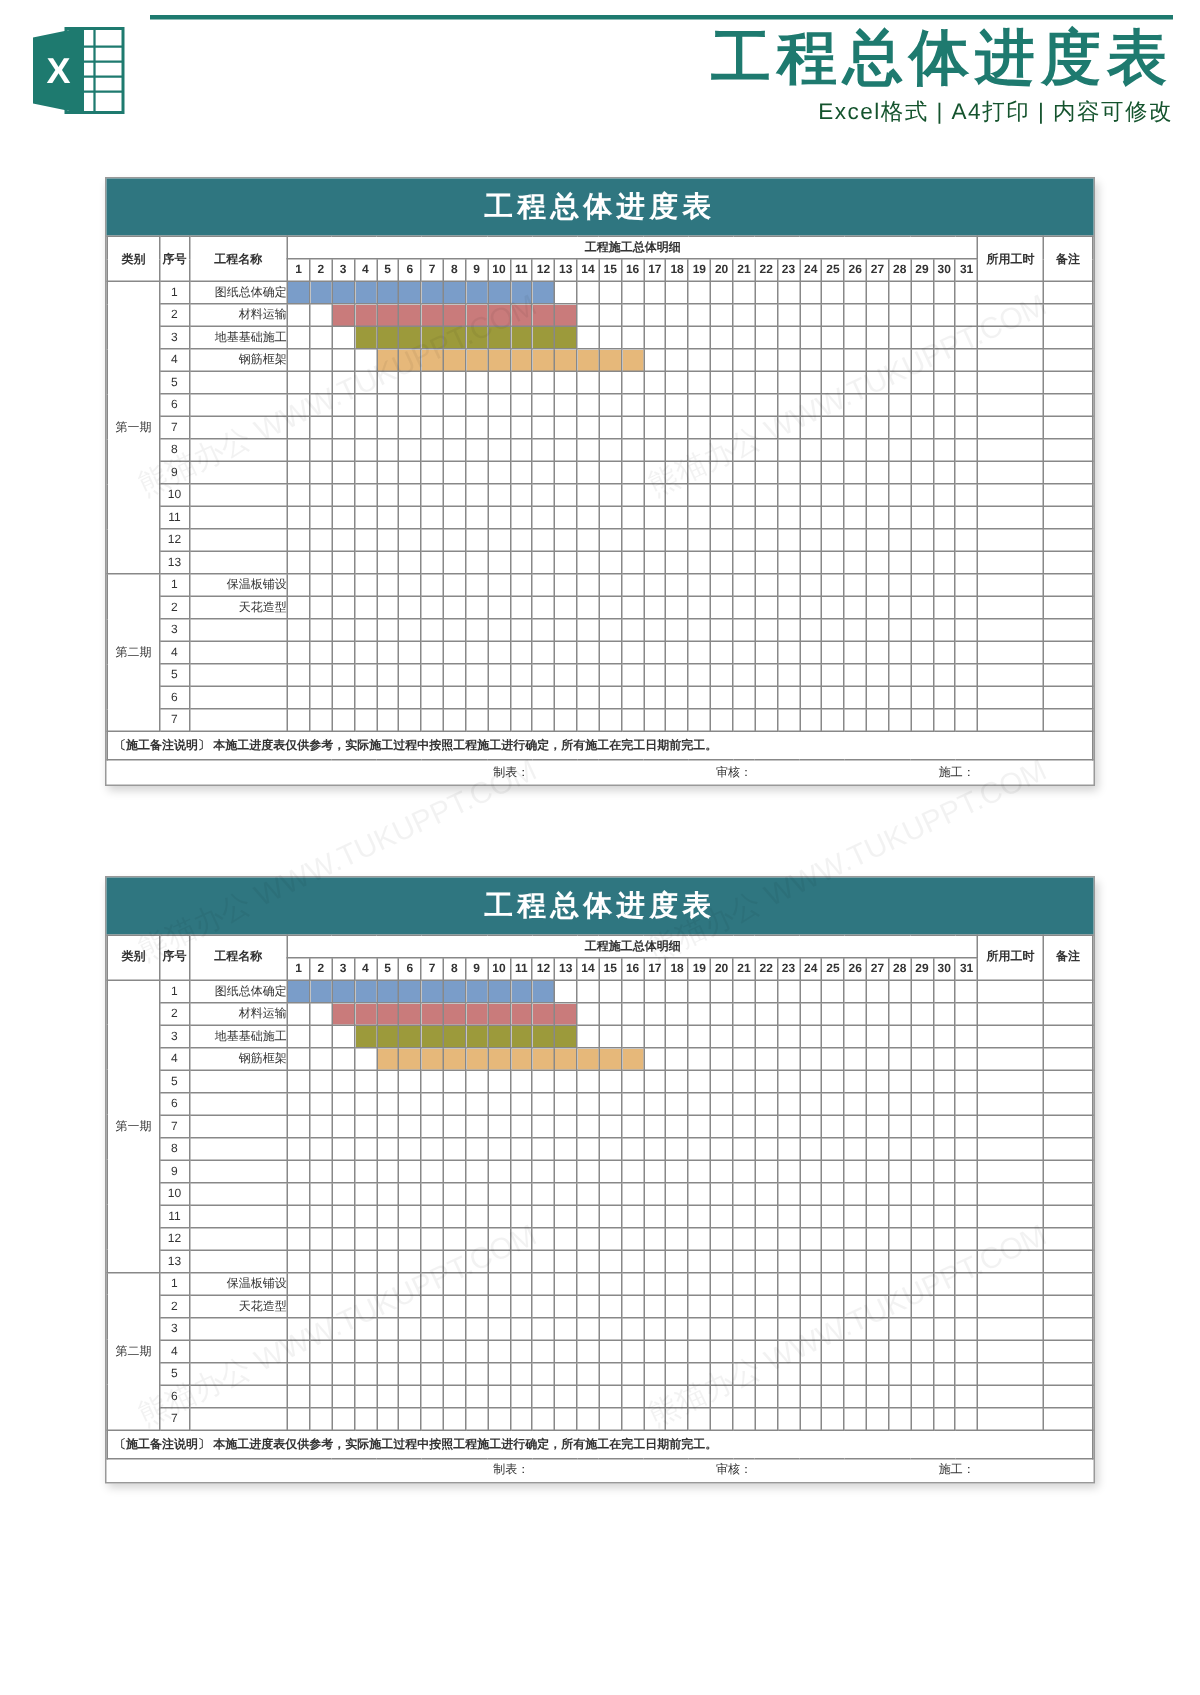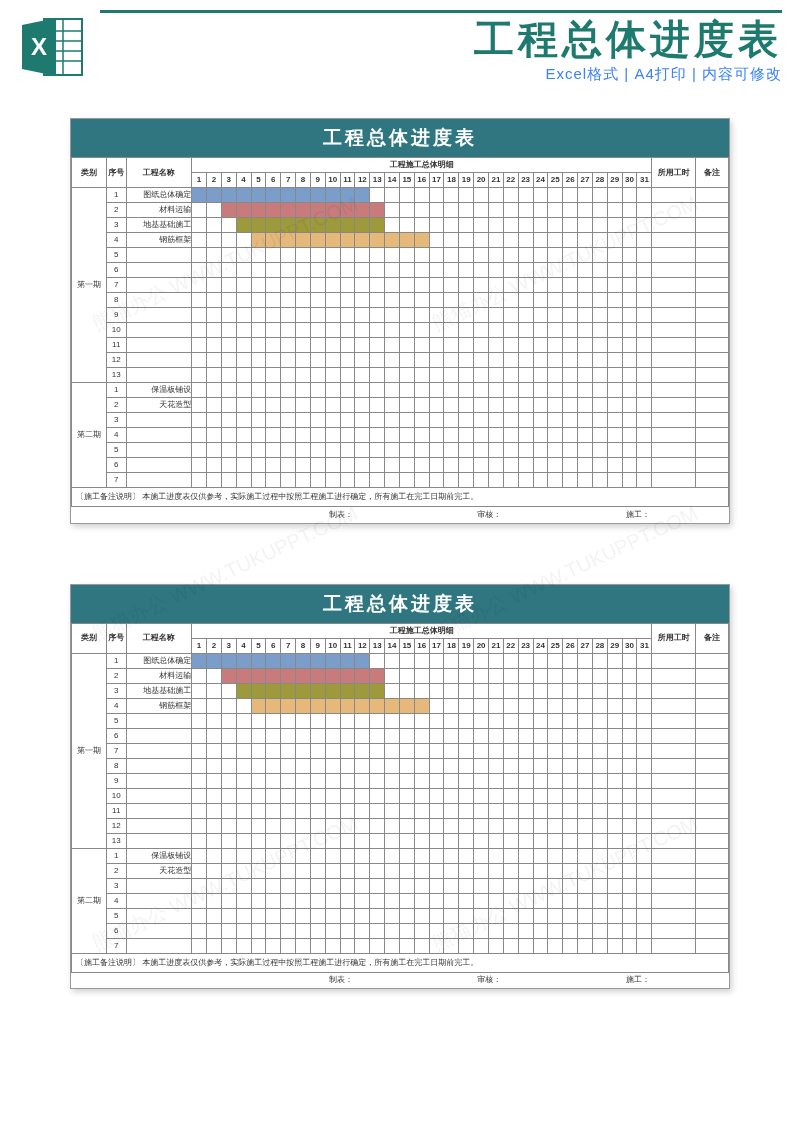--- a/index.html
+++ b/index.html
@@ -2,21 +2,21 @@
 <html><head>
 <meta charset="utf-8">
 <style>
 * { box-sizing: border-box; margin: 0; padding: 0; }
 body { width: 800px; height: 1130px; background: #fff; font-family: "Microsoft YaHei", Arial, sans-serif; color: #333; }
 
 .header-bar { display: flex; align-items: center; padding: 10px 18px 6px 18px; gap: 14px; }
 .excel-icon { width: 68px; height: 68px; flex-shrink: 0; }
 .header-texts { flex: 1; border-top: 3px solid #1e7a6f; padding-top: 4px; }
 .main-title { font-size: 40px; font-weight: 800; color: #1e7a6f; letter-spacing: 4px; text-align: right; line-height: 1.1; }
-.sub-title { font-size: 15px; color: #3b82f6; text-align: right; margin-top: 4px; letter-spacing: 1px; }
+.sub-title { font-size: 15px; color: #14532d; text-align: right; margin-top: 4px; letter-spacing: 1px; }
 
 .pages-area { padding: 28px 70px 20px 70px; display: flex; flex-direction: column; gap: 60px; }
 
 .sheet { border: 1px solid #999; background: #fff; box-shadow: 2px 3px 6px rgba(0,0,0,0.18); font-size: 8px; color: #333; }
 .sheet-title { background: #2f7680; color: #fff; text-align: center; font-size: 19px; font-weight: 700; padding: 6px 0; letter-spacing: 3px; }
 
 table { border-collapse: collapse; width: 100%; table-layout: fixed; }
 th, td { border: 1px solid #888; text-align: center; height: 14px; line-height: 14px; overflow: hidden; white-space: nowrap; font-weight: normal; }
 th { font-weight: 600; }
 
@@ -27,21 +27,21 @@
 .col-hours { width: 40px; }
 .col-remark { width: 30px; }
 
 .name-cell { text-align: right; padding-left: 3px; }
 
 .bar-blue { background: #7a9dc9; }
 .bar-red { background: #c97b7b; }
 .bar-olive { background: #9c9a3b; }
 .bar-orange { background: #e6b87a; }
 
-.note-row td { text-align: left; padding-left: 4px; height: 18px; line-height: 18px; }
+.note-row td { text-align: left; padding-left: 4px; height: 18px; line-height: 18px; font-weight: bold; }
 .footer-row td { border: none; height: 16px; font-size: 8px; margin-top: 28px; }
 .footer-row .lab { text-align: right; padding-right: 2px; }
 
 .wm { position: fixed; color: rgba(0,0,0,0.05); font-size: 20px; transform: rotate(-25deg); pointer-events: none; }
 </style>
 </head>
 <body>
 
 <div class="header-bar">
   <svg class="excel-icon" viewBox="0 0 68 68">

